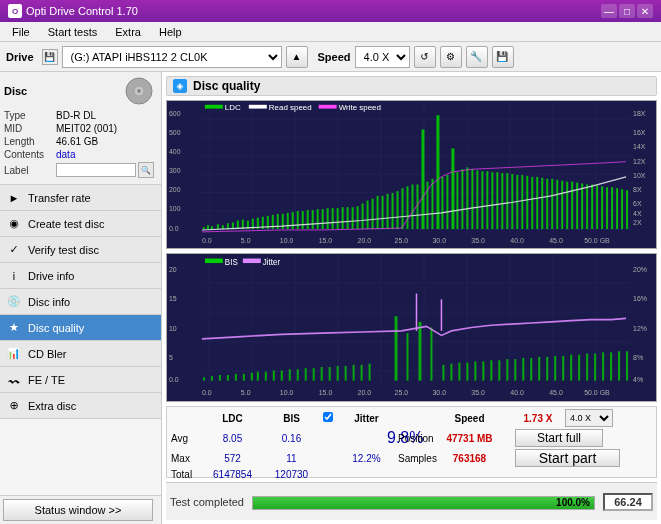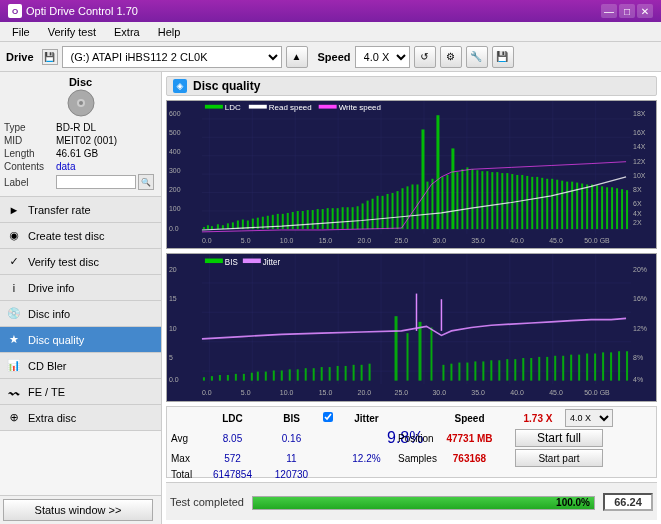--- a/index.html
+++ b/index.html
@@ -108,21 +108,20 @@
     .disc-panel {
       background: #f0f0f0;
       border-bottom: 1px solid #ccc;
       padding: 4px;
     }
     .disc-panel-header {
       display: flex;
       align-items: center;
       justify-content: space-between;
       margin-bottom: 4px;
-      flex-direction: column;
     }
     .disc-panel-title { font-weight: bold; font-size: 11px; }
     .disc-info-row {
       display: flex;
       align-items: center;
       margin-bottom: 2px;
       font-size: 10px;
     }
     .disc-info-label { width: 52px; color: #333; }
     .disc-info-value { color: #000; }
@@ -267,21 +266,21 @@
   </div>
   <div class="title-bar-controls">
     <button class="title-btn">—</button>
     <button class="title-btn">□</button>
     <button class="title-btn close">✕</button>
   </div>
 </div>
 
 <div class="menu-bar">
   <span class="menu-item">File</span>
-  <span class="menu-item">Verify test</span>
+  <span class="menu-item">Start tests</span>
   <span class="menu-item">Extra</span>
   <span class="menu-item">Help</span>
 </div>
 
 <div class="drive-toolbar">
   <span class="drive-label">Drive</span>
   <div style="width:16px;height:16px;border:1px solid #aaa;background:#eee;display:flex;align-items:center;justify-content:center;font-size:9px;">💾</div>
   <select class="drive-select">
     <option>(G:) ATAPI iHBS112  2 CL0K</option>
   </select>
@@ -696,21 +695,21 @@
         </div>
         <div style="width:12px;"></div>
         <div style="width:55px;text-align:center;">
           <span style="color:#0000aa;font-size:10px;">12.2%</span>
         </div>
         <div style="width:40px;font-size:10px;">Samples</div>
         <div style="width:55px;text-align:center;">
           <span style="color:#cc0000;font-size:10px;font-weight:bold;">763168</span>
         </div>
         <div style="width:10px;"></div>
-        <button style="width:88px;height:18px;font-size:10px;border:1px solid #aaa;background:linear-gradient(to bottom,#fff,#e0e0e0);cursor:pointer;">Start part</button>
+        <button style="width:105px;height:18px;font-size:14px;border:1px solid #aaa;background:linear-gradient(to bottom,#fff,#e0e0e0);cursor:pointer;">Start part</button>
       </div>
       <div class="stats-row">
         <div style="width:30px;font-size:10px;">Total</div>
         <div style="width:55px;text-align:center;">
           <span style="color:#0000aa;font-size:10px;">6147854</span>
         </div>
         <div style="width:55px;text-align:center;">
           <span style="color:#0000aa;font-size:10px;">120730</span>
         </div>
       </div>

